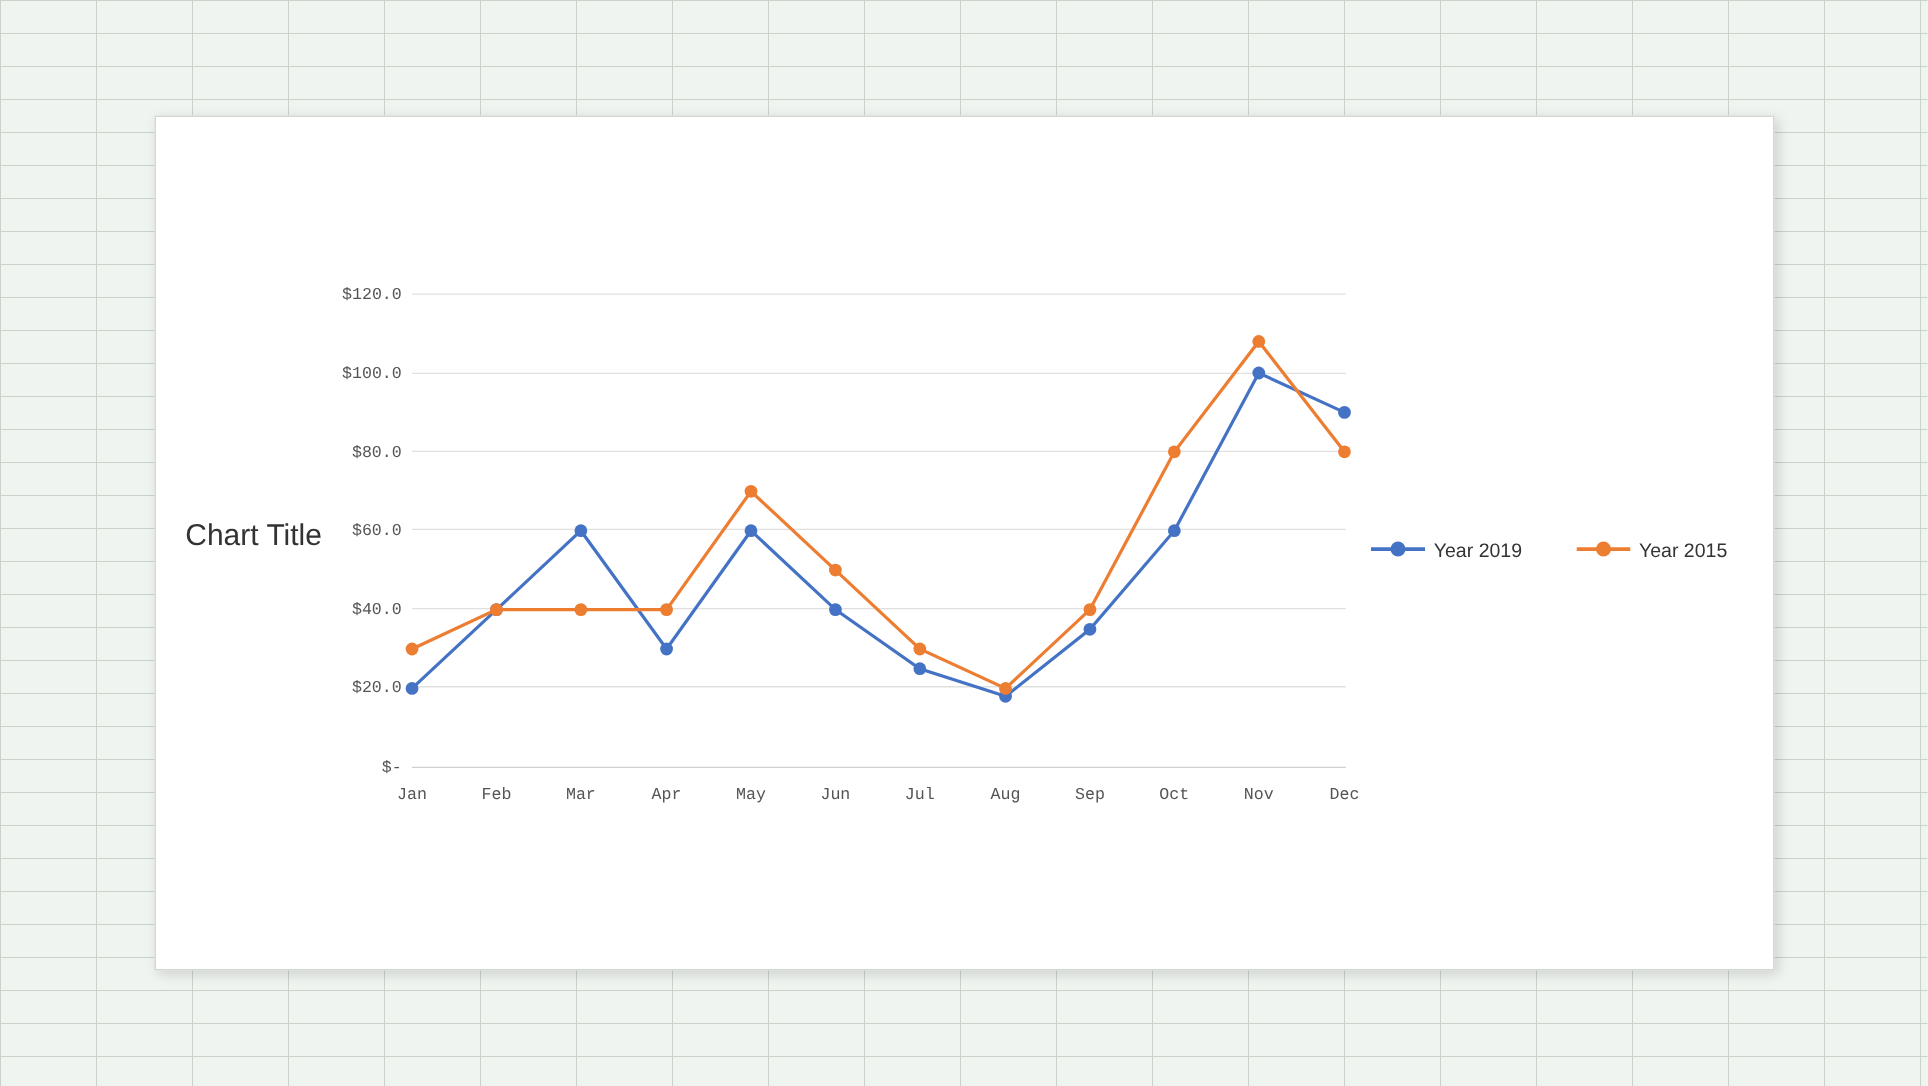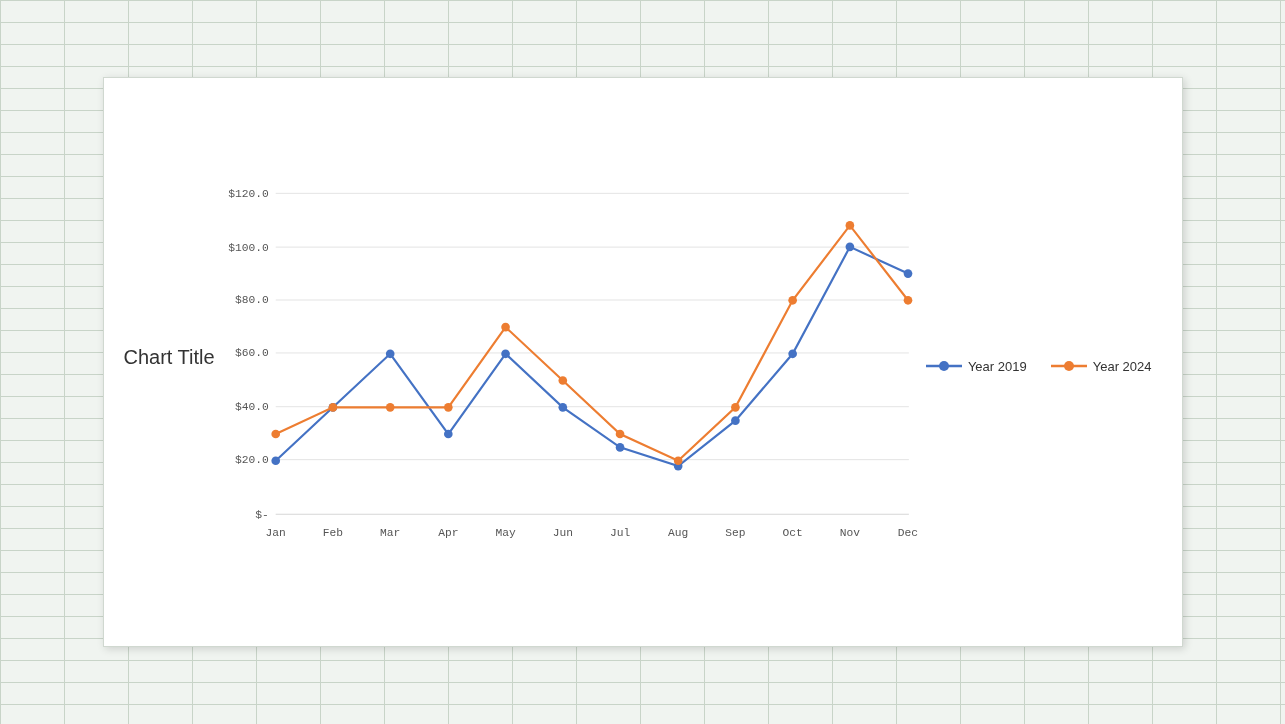--- a/index.html
+++ b/index.html
@@ -57,21 +57,21 @@
 
     svg.line-chart {
       width: 100%;
       height: 100%;
     }
 
     .legend {
       display: flex;
       align-items: center;
       justify-content: center;
-      gap: 24px;
+      gap: 36px;
       margin-top: 8px;
       font-size: 13px;
       color: #333;
     }
 
     .legend-item {
       display: flex;
       align-items: center;
       gap: 6px;
     }
@@ -152,17 +152,17 @@
           <line x1="0" y1="7" x2="36" y2="7" stroke="#4472C4" stroke-width="2.5"></line>
           <circle cx="18" cy="7" r="5" fill="#4472C4"></circle>
         </svg>
         <span>Year 2019</span>
       </div>
       <div class="legend-item">
         <svg width="36" height="14">
           <line x1="0" y1="7" x2="36" y2="7" stroke="#ED7D31" stroke-width="2.5"></line>
           <circle cx="18" cy="7" r="5" fill="#ED7D31"></circle>
         </svg>
-        <span>Year 2024</span>
+        <span>Year 2015</span>
       </div>
     </div>
   </div>
 </div>
 
 </body></html>

